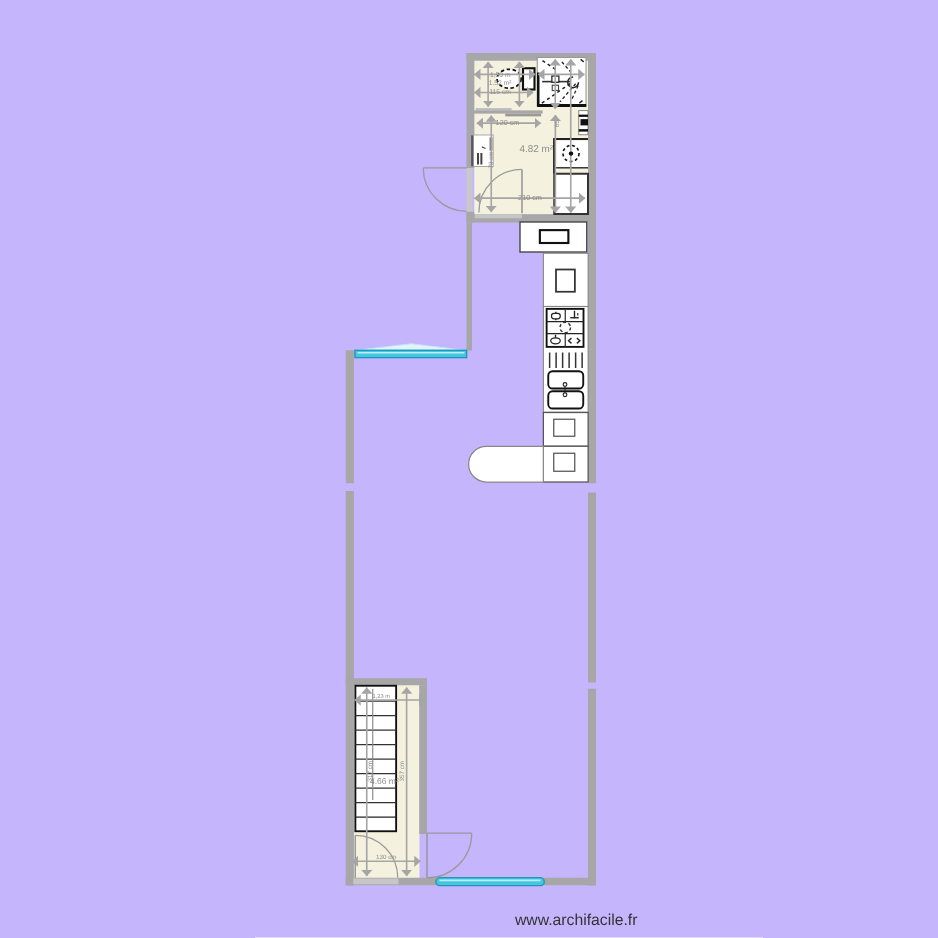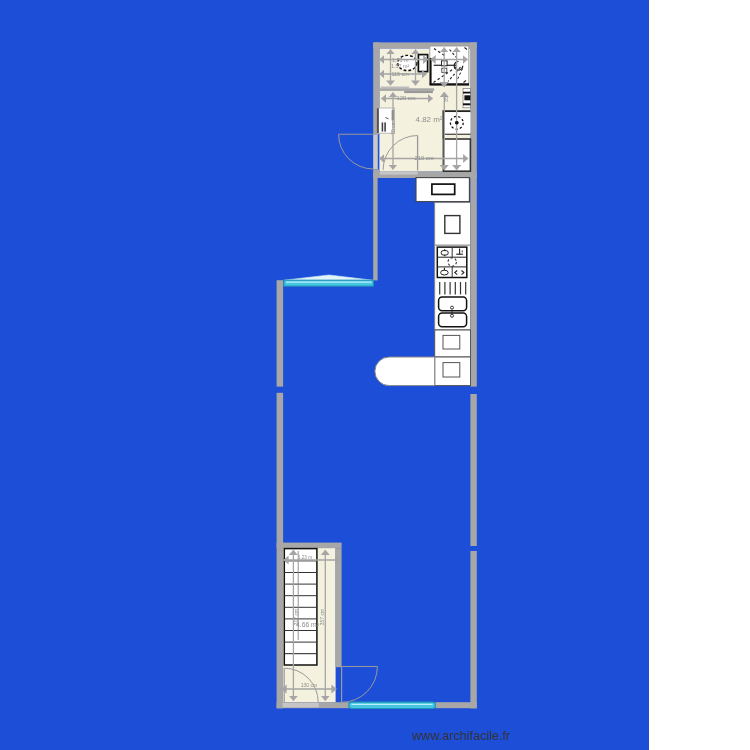--- a/index.html
+++ b/index.html
@@ -1,16 +1,16 @@
 <!DOCTYPE html>
 <html><head>
 <meta charset="utf-8">
 <style>
   html,body{margin:0;padding:0;background:#ffffff;}
-  #page{position:relative;width:649px;height:750px;background:#1d4ed8;overflow:hidden;
+  #page{position:relative;width:750px;height:750px;background:#c4b5fd;overflow:hidden;
         font-family:"Liberation Sans", sans-serif;}
   svg text{font-family:"Liberation Sans", sans-serif;}
 </style>
 </head>
 <body>
 
 <div id="page">
 <svg width="750" height="750" viewBox="0 0 750 750" xmlns="http://www.w3.org/2000/svg">
 <defs>
 <marker id="ah" markerUnits="userSpaceOnUse" markerWidth="5.5" markerHeight="9" refX="4.9" refY="4.5" orient="auto-start-reverse">

